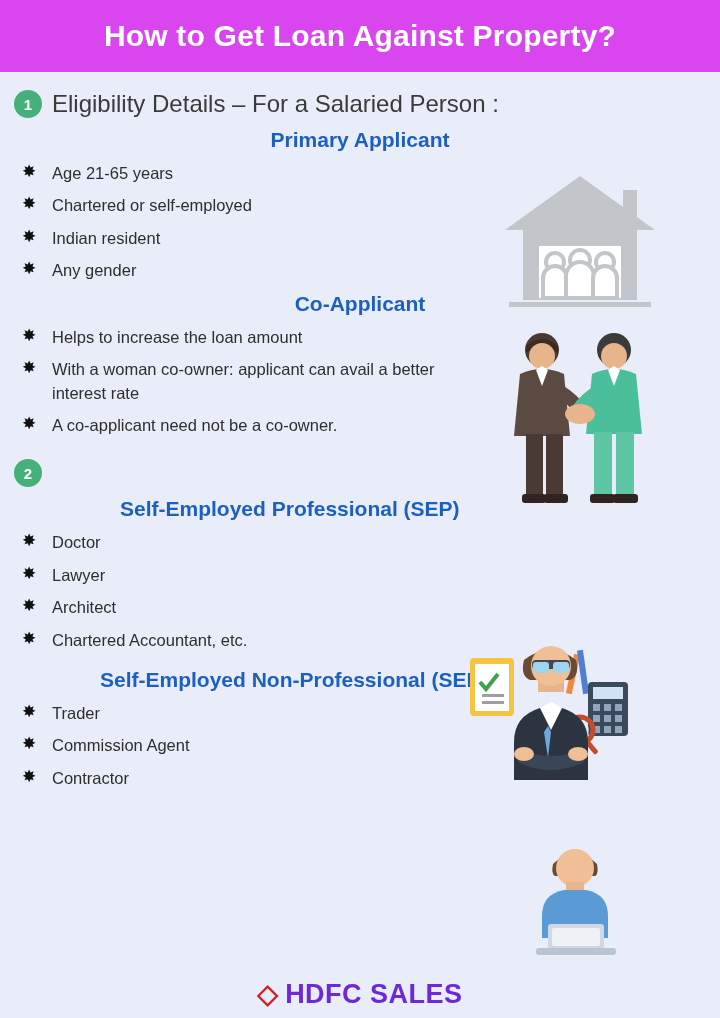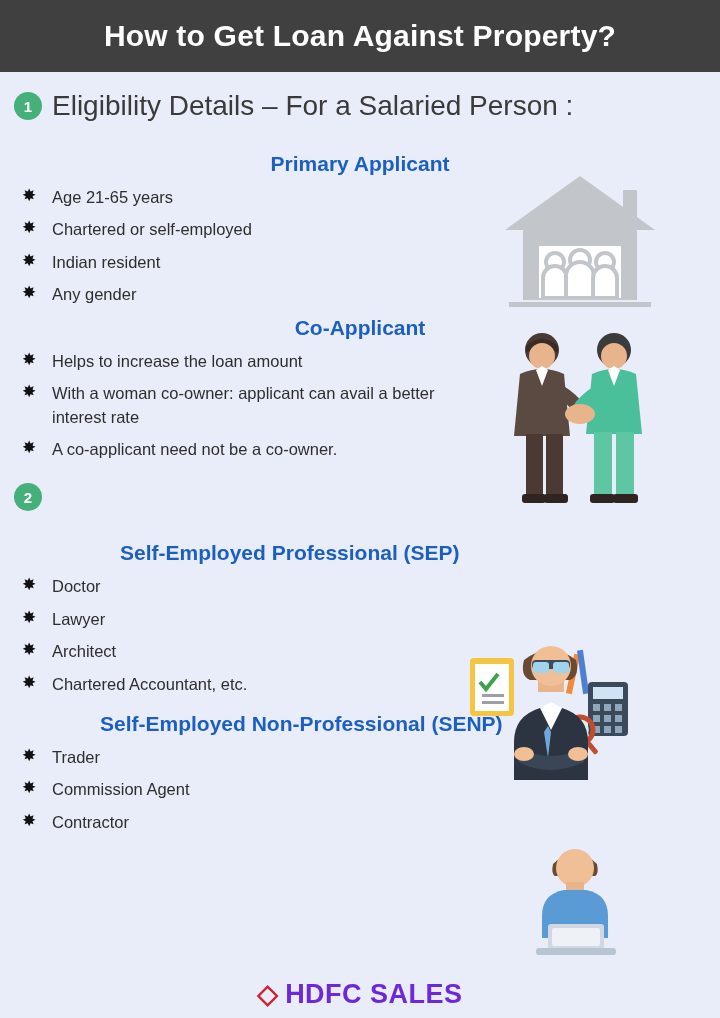--- a/index.html
+++ b/index.html
@@ -16,21 +16,21 @@
   }
   .page {
     width: 720px;
     height: 1018px;
     position: relative;
     background: #e9edf9;
   }
 
   
   .header {
-    background: #404040;
+    background: #d946ef;
     height: 72px;
     display: flex;
     align-items: center;
     justify-content: center;
   }
   .header-title {
     color: #ffffff;
     font-size: 30px;
     font-weight: bold;
     letter-spacing: 0.2px;
@@ -51,31 +51,31 @@
     color: #ffffff;
     font-size: 15px;
     font-weight: bold;
     display: flex;
     align-items: center;
     justify-content: center;
     flex: 0 0 auto;
     margin-right: 10px;
   }
   .section-title {
-    font-size: 28px;
+    font-size: 24px;
     color: #3a3a3a;
     font-weight: normal;
   }
 
   .sub-head {
     text-align: center;
     color: #1b5fc1;
     font-weight: bold;
     font-size: 21px;
-    margin-top: 30px;
+    margin-top: 10px;
   }
   .sub-head.left-ish {
     text-align: left;
     padding-left: 120px;
   }
 
   
   ul.bullets {
     list-style: none;
     margin: 10px 0 0 0;

